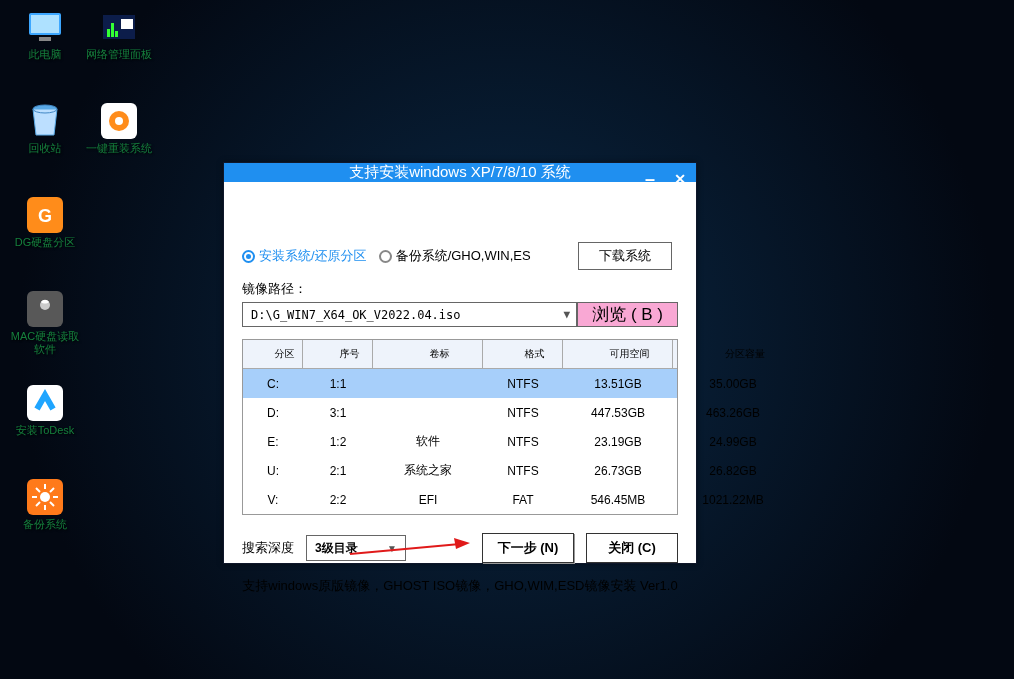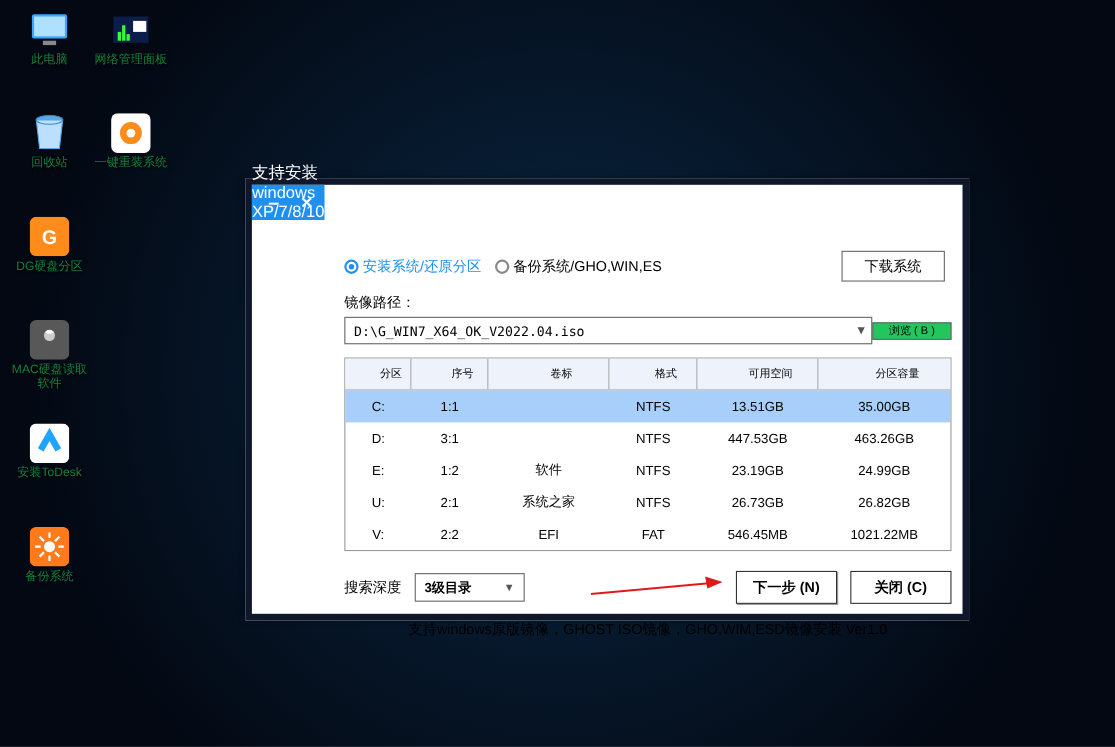--- a/index.html
+++ b/index.html
@@ -45,27 +45,27 @@
       font-size: 11px;
       line-height: 1.2;
       text-shadow: 1px 1px 2px #000;
     }
 
     
     .window {
       position: absolute;
       top: 162px;
       left: 223px;
-      width: 658px;
+      width: 474px;
       height: 402px;
       background: #fff;
-      border: 6px solid #0f172a;
+      border: 1px solid #0f172a;
       box-shadow: 0 0 6px rgba(0,0,0,0.4);
       display: flex;
-      flex-direction: row;
+      flex-direction: column;
     }
     .titlebar {
       background: #1f8ff0;
       color: #fff;
       height: 32px;
       display: flex;
       align-items: center;
       justify-content: center;
       position: relative;
       font-size: 15px;
@@ -133,43 +133,43 @@
       padding: 4px 20px;
       font-size: 13px;
       cursor: pointer;
     }
 
     .path-label {
       font-size: 13px; margin-bottom: 4px; font-family: Liberation Serif, serif;
     }
     .path-row {
       display: flex;
-      align-items: center;
+      align-items: flex-start;
       margin-bottom: 12px;
     }
     .path-select {
       flex: 1;
       border: 1px solid #666;
       height: 25px;
       display: flex;
       align-items: center;
       padding: 0 8px;
       font-family: monospace;
       font-size: 12px;
       position: relative;
     }
     .path-select::after {
       content: "▼"; position: absolute; right: 6px; color: #555;
       font-size: 11px;
     }
     .btn-browse {
       border: 1px solid #666;
-      background: #22c55e;
+      background: #f9a8d4;
       padding: 0 14px;
-      font-size: 10px;
+      font-size: 17px;
       cursor: pointer;
     }
 
     .table {
       border: 1px solid #999;
     }
     .table-row {
       display: grid;
       grid-template-columns: 60px 70px 110px 80px 110px 120px;
       text-align: center;

